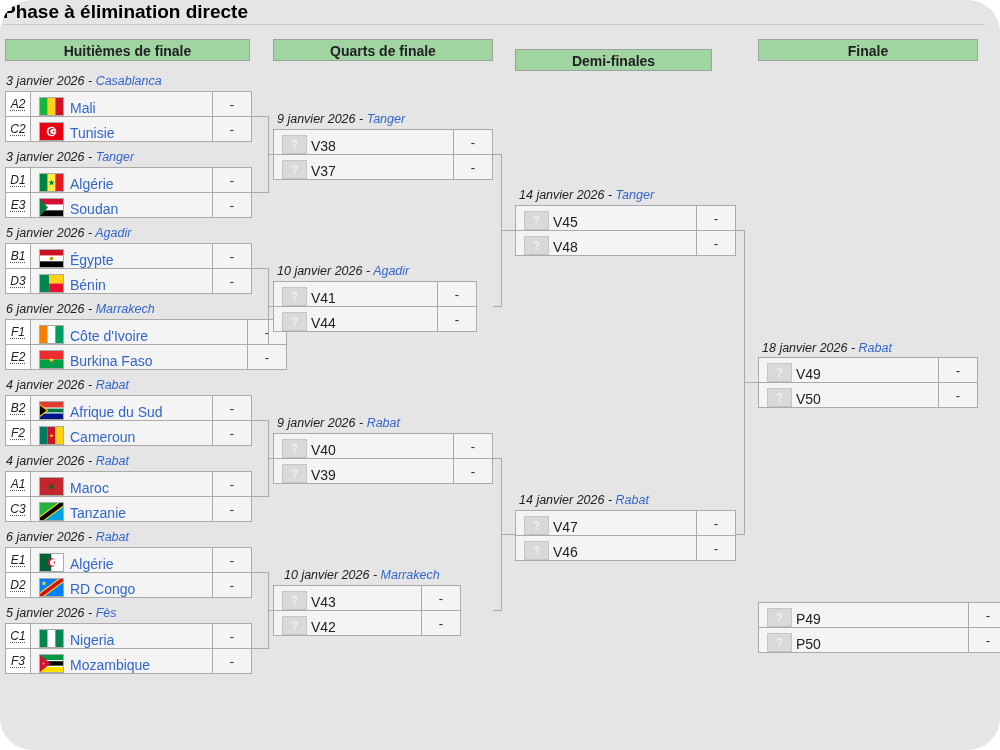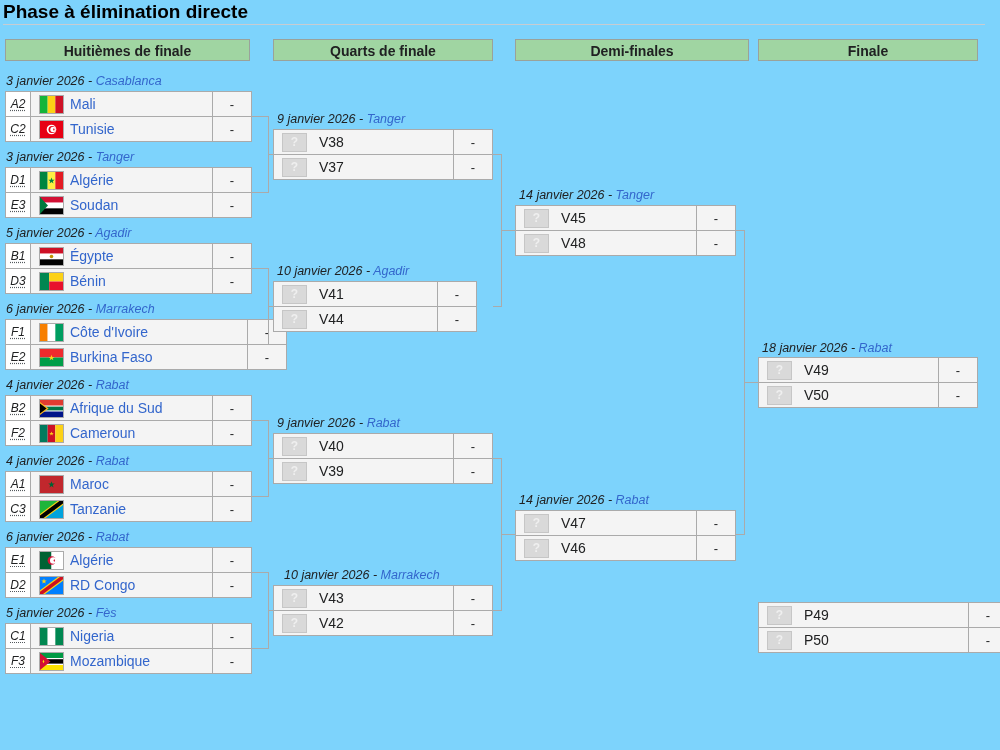--- a/index.html
+++ b/index.html
@@ -1,51 +1,51 @@
 <!DOCTYPE html>
 <html><head>
 <meta charset="utf-8">
 <style>
   html,body{margin:0;padding:0;background:#fff;}
-  #root{position:relative;width:1000px;height:750px;background:#7dd3fc;overflow:hidden;
-        font-family:"Liberation Sans",sans-serif;color:#202122;}
+  #root{position:relative;width:1000px;height:750px;background:#e5e5e5;overflow:hidden;
+        font-family:"Liberation Sans",sans-serif;color:#202122;border-radius:32px;}
   .title{position:absolute;left:3px;top:0;width:982px;font-size:19px;font-weight:bold;
          line-height:23px;border-bottom:1px solid #c8ccd1;padding-bottom:1px;color:#000;}
   .colhead{position:absolute;height:22px;line-height:22px;text-align:center;font-weight:bold;
            font-size:14px;background:#a0d5a2;border:1px solid #9aa29a;box-sizing:border-box;}
   .mdate{position:absolute;font-style:italic;font-size:12.5px;white-space:pre;color:#202122;}
   .mdate .venue{color:#36c;text-decoration:none;cursor:pointer;}
   .match{position:absolute;background:#f4f4f4;border:1px solid #aaa;box-sizing:border-box;}
-  .mrow{display:flex;align-items:center;height:24px;}
+  .mrow{display:flex;align-items:flex-end;height:24px;}
   .mrow + .mrow{border-top:1px solid #aaa;}
   .seed{width:24px;flex:none;align-self:stretch;background:#fff;border-right:1px solid #aaa;
         display:flex;align-items:center;justify-content:center;font-style:italic;font-size:12px;
         text-decoration:underline dotted #54595d;text-underline-offset:2px;}
   .flag{width:23px;height:17px;flex:none;margin-left:8px;border:1px solid #ababab;box-sizing:content-box;
         background:#fff;display:flex;align-items:center;justify-content:center;overflow:hidden;}
   .flag svg{display:block;width:23px;height:17px;}
   .flag[data-flag="q"]{background:#d9d9d9;border-color:#c6c6c6;}
   .flag[data-flag="q"] .qm{color:#efefef;font-weight:bold;font-size:12px;line-height:1;}
   .team{margin-left:6px;font-size:14px;color:#36c;text-decoration:none;cursor:pointer;white-space:nowrap;}
-  .tph{margin-left:12px;font-size:14px;color:#202122;white-space:nowrap;}
+  .tph{margin-left:4px;font-size:14px;color:#202122;white-space:nowrap;}
   .score{margin-left:auto;width:38px;flex:none;align-self:stretch;border-left:1px solid #aaa;
          display:flex;align-items:center;justify-content:center;font-size:13px;color:#202122;}
   .cline{position:absolute;background:#aaa;}
   .h{height:1px;} .v{width:1px;}
 </style>
 </head>
 <body>
 
 <div id="root">
 
   <div class="title">Phase à élimination directe</div>
 
   <div class="colhead" style="left:273px;top:39px;width:220px">Quarts de finale</div>
   <div class="colhead" style="left:5px;top:39px;width:245px">Huitièmes de finale</div>
-  <div class="colhead" style="left:515px;top:39px;width:234px">Demi-finales</div>
+  <div class="colhead" style="left:515px;top:49px;width:197px">Demi-finales</div>
   <div class="colhead" style="left:758px;top:39px;width:220px">Finale</div>
 
   <div class="mdate" style="left:6px;top:74px"><span>3 janvier 2026 - </span><a class="venue">Casablanca</a></div>
   <div class="match" style="left:5px;top:91px;width:247px">
     <div class="mrow">
       <span class="seed">A2</span>
       <span class="flag" data-flag="ml">
           <svg viewBox="0 0 23 17" preserveAspectRatio="none">
             <rect width="7.67" height="17" fill="#14B53A"></rect>
             <rect x="7.67" width="7.66" height="17" fill="#FCD116"></rect>
@@ -329,21 +329,21 @@
     <div class="mrow">
       <span class="flag" data-flag="q">
           <span class="qm">?</span>
         </span>
       <span class="tph">V39</span>
       <span class="score">-</span>
     </div>
   </div>
 
   <div class="mdate" style="left:284px;top:568px"><span>10 janvier 2026 - </span><a class="venue">Marrakech</a></div>
-  <div class="match" style="left:273px;top:585px;width:220px">
+  <div class="match" style="left:273px;top:585px;width:188px">
     <div class="mrow">
       <span class="flag" data-flag="q">
           <span class="qm">?</span>
         </span>
       <span class="tph">V43</span>
       <span class="score">-</span>
     </div>
     <div class="mrow">
       <span class="flag" data-flag="q">
           <span class="qm">?</span>

